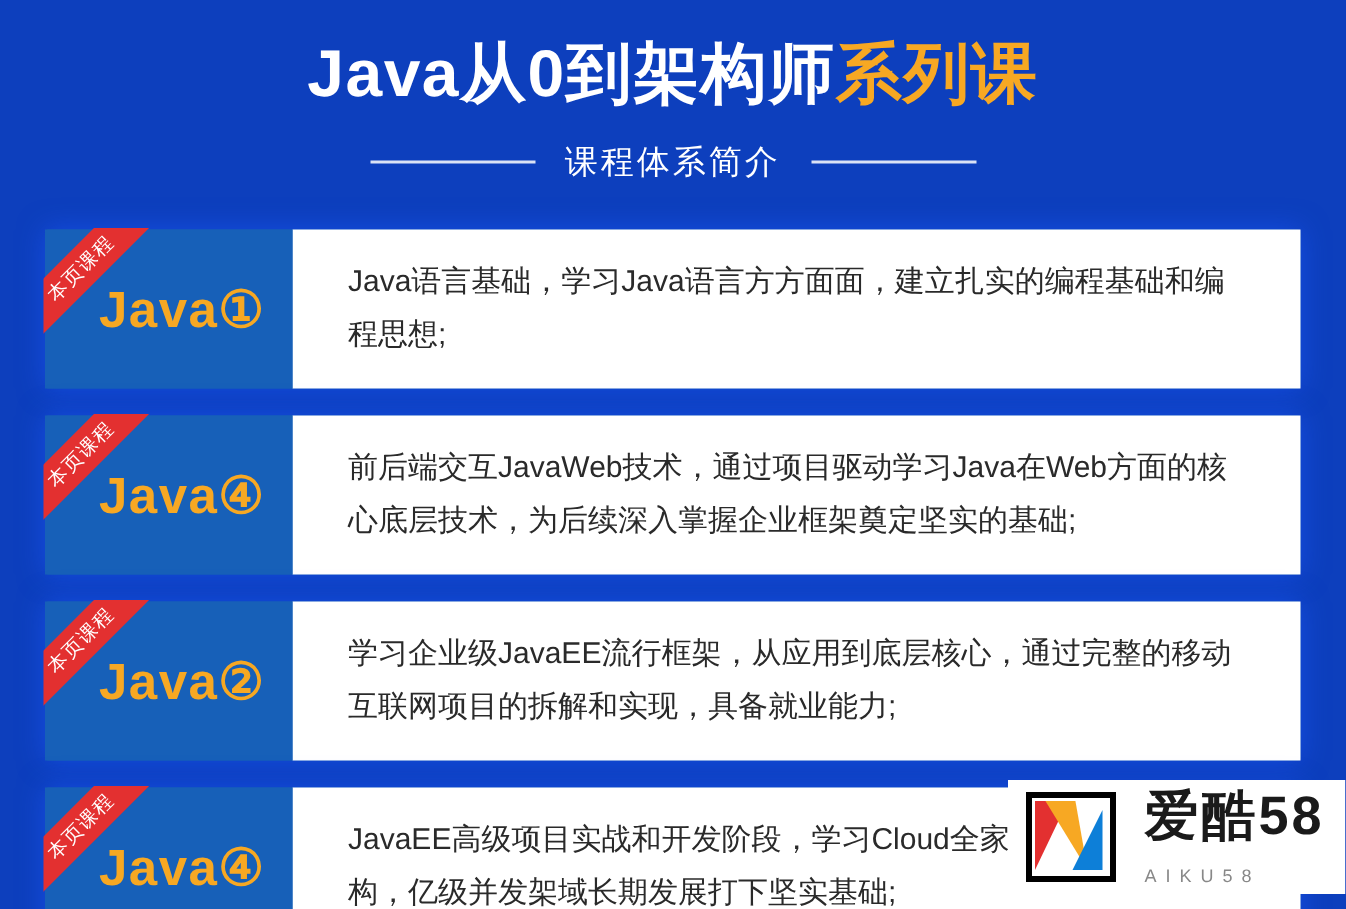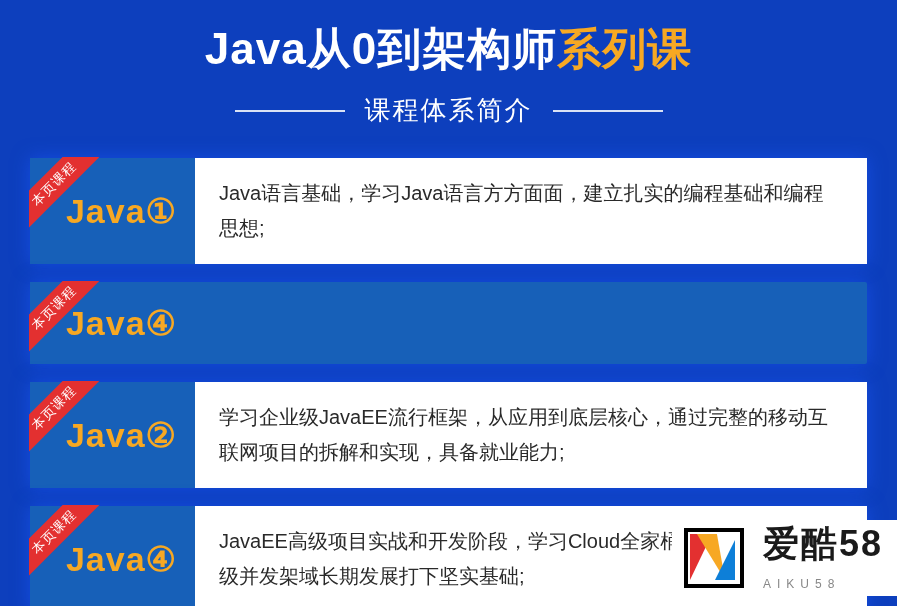--- a/index.html
+++ b/index.html
@@ -30,21 +30,21 @@
       margin-top: 14px;
       gap: 20px;
     }
     .line {
       width: 110px;
       height: 2px;
       background: rgba(255,255,255,0.85);
     }
     .subtitle {
       color: #ffffff;
-      font-size: 26px;
+      font-size: 22px;
       letter-spacing: 2px;
     }
     .cards {
       padding: 30px 30px 0 30px;
     }
     .card {
       display: flex;
       background: #1760b8;
       margin-bottom: 18px;
       position: relative;
@@ -87,21 +87,21 @@
     .stage-label {
       color: #f7a823;
       font-size: 34px;
       font-weight: bold;
       margin-left: 18px;
       letter-spacing: 1px;
     }
     .card-right {
       flex: 1;
       background: #ffffff;
-      padding: 18px 24px;
+      padding: 18px 37px;
       font-size: 20px;
       color: #2a2a2a;
       line-height: 1.75;
       display: flex;
       align-items: center;
     }
     .watermark {
       position: absolute;
       right: 0;
       bottom: 10px;
@@ -192,20 +192,23 @@
     </div>
   </div>
 
   <div class="card">
     <div class="card-left">
       <div class="ribbon">
         <div class="ribbon-band">本页课程</div>
       </div>
       <div class="stage-label">Java④</div>
     </div>
+    <div class="card-right">
+      <span>前后端交互JavaWeb技术，通过项目驱动学习Java在Web方面的核心底层技术，为后续深入掌握企业框架奠定坚实的基础;</span>
+    </div>
   </div>
 
   <div class="card">
     <div class="card-left">
       <div class="ribbon">
         <div class="ribbon-band">本页课程</div>
       </div>
       <div class="stage-label">Java②</div>
     </div>
     <div class="card-right">

